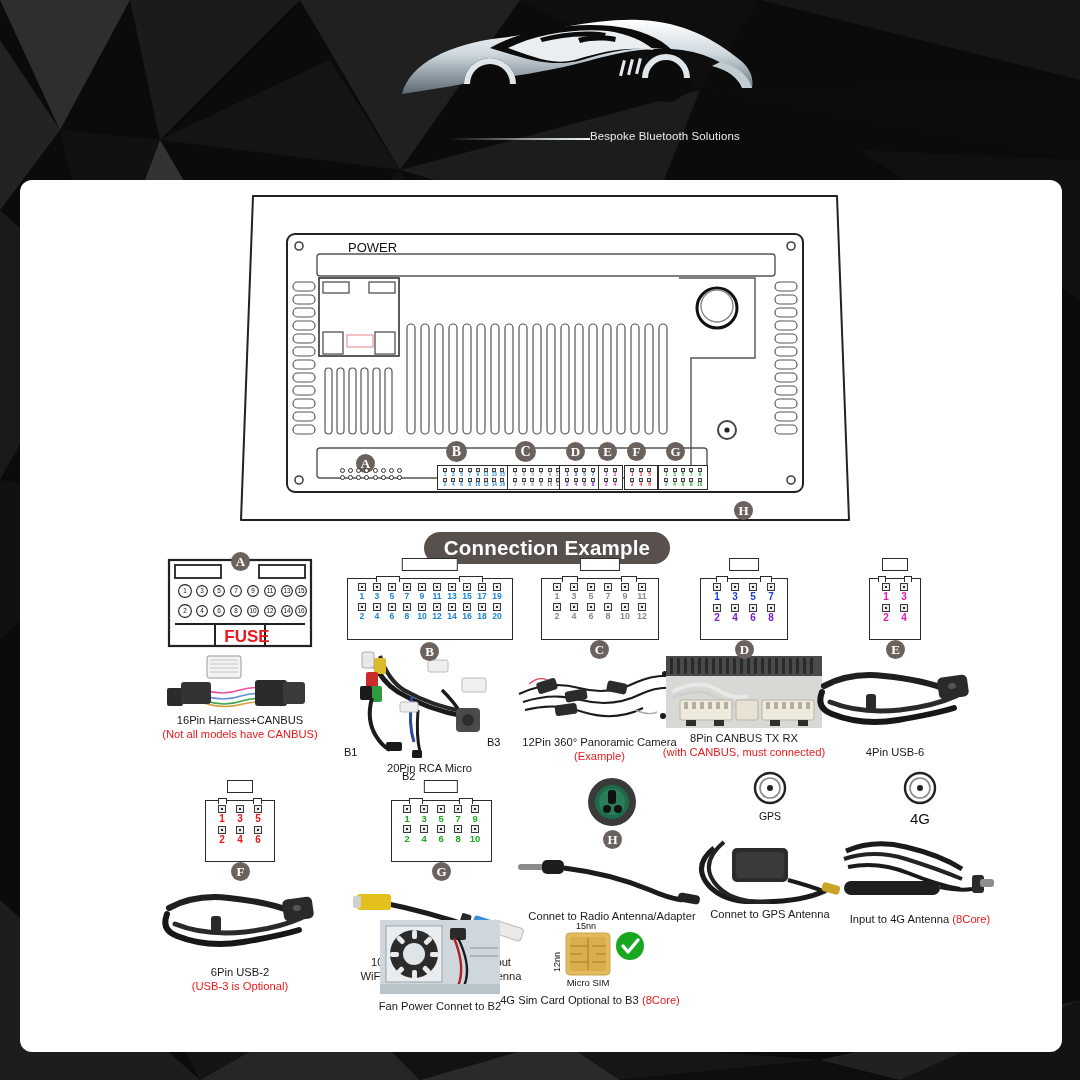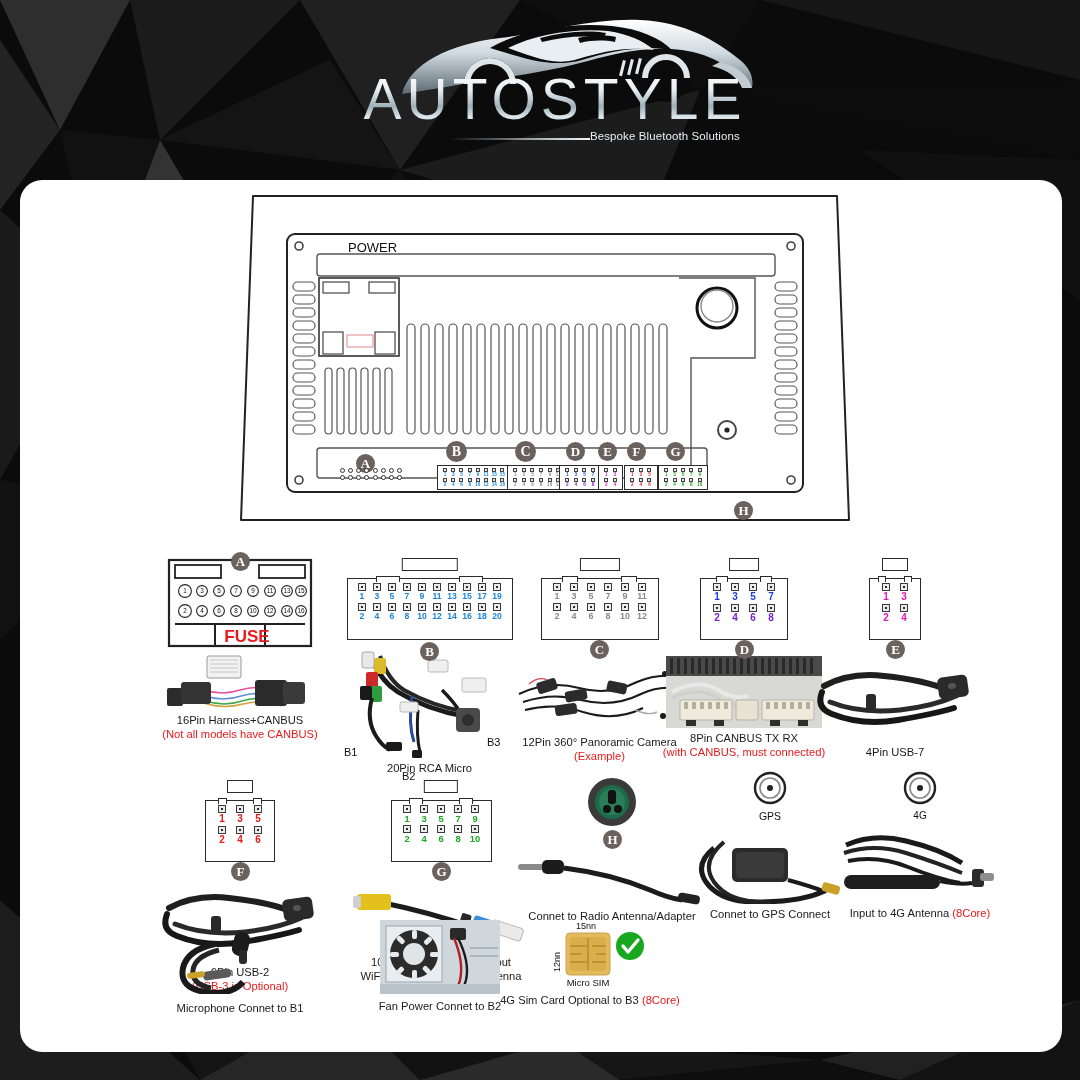--- a/index.html
+++ b/index.html
@@ -40,21 +40,21 @@
   .brand-sub {
     position: absolute; left: 250px; top: 122px; width: 180px;
     font-size: 11.5px; color: #e9eef1; letter-spacing: 0.1px;
     white-space: nowrap;
   }
 
   
   .card {
     position: absolute; left: 20px; top: 180px;
     width: 1042px; height: 872px;
-    background: #fff; border-radius: 22px;
+    background: #fff; border-radius: 12px;
   }
 
   
   .panel-svg { position: absolute; left: 215px; top: 10px; }
 
   
   .banner {
     position: absolute; left: 404px; top: 352px;
     width: 246px; height: 32px;
     background: #58504c; border-radius: 16px;
@@ -141,21 +141,20 @@
       <path d="M124 76 a26 26 0 0 1 52 0 l-6 0 a20 20 0 0 0 -40 0 Z" fill="#dfe6ea"></path>
       <circle cx="326" cy="70" r="24" fill="#0b0b0b"></circle>
       <path d="M302 70 a24 24 0 0 1 48 0 l-6 0 a18 18 0 0 0 -36 0 Z" fill="#dfe6ea"></path>
       <g fill="#e4eaee">
         <rect x="281" y="52" width="3" height="16" transform="rotate(14 282 60)"></rect>
         <rect x="289" y="51" width="3" height="16" transform="rotate(14 290 59)"></rect>
         <rect x="297" y="50" width="3" height="16" transform="rotate(14 298 58)"></rect>
       </g>
       <path d="M372 58 C388 62 398 70 402 80 L412 80 C408 66 396 58 380 54 Z" fill="#c2ccd3"></path>
     </svg>
-    <div class="brand-text">AUTOSTYLE</div>
     <div class="brand-rule"></div>
     <div class="brand-sub">Bespoke Bluetooth Solutions</div>
   </div>
 </div>
 
 <div class="card">
 
   <svg class="panel-svg" width="620" height="340" viewBox="0 0 620 340">
     <g fill="none" stroke="#222" stroke-width="2">
       <path d="M18 6 L602 6 L614 330 L6 330 Z" stroke-linejoin="round" rx="8"></path>
@@ -556,20 +555,21 @@
           <div style="width: 5px; height: 5px; border: 0.9px solid rgb(51, 51, 51); border-radius: 50%; background: rgb(255, 255, 255);"></div>
           <div style="width: 5px; height: 5px; border: 0.9px solid rgb(51, 51, 51); border-radius: 50%; background: rgb(255, 255, 255);"></div>
           <div style="width: 5px; height: 5px; border: 0.9px solid rgb(51, 51, 51); border-radius: 50%; background: rgb(255, 255, 255);"></div>
           <div style="width: 5px; height: 5px; border: 0.9px solid rgb(51, 51, 51); border-radius: 50%; background: rgb(255, 255, 255);"></div>
           <div style="width: 5px; height: 5px; border: 0.9px solid rgb(51, 51, 51); border-radius: 50%; background: rgb(255, 255, 255);"></div>
           <div style="width: 5px; height: 5px; border: 0.9px solid rgb(51, 51, 51); border-radius: 50%; background: rgb(255, 255, 255);"></div>
         </div>
       </div>
     </div>
 
+  <div class="banner">Connection Example</div>
 
   <div class="item" style="left:130px;top:378px;width:180px;">
     <svg width="146" height="90" viewBox="0 0 146 90" style="margin:0 auto">
       <rect x="2" y="2" width="142" height="86" fill="#fff" stroke="#222" stroke-width="2.2"></rect>
       <rect x="8" y="7" width="46" height="13" fill="#fff" stroke="#222" stroke-width="1.8"></rect>
       <rect x="92" y="7" width="46" height="13" fill="#fff" stroke="#222" stroke-width="1.8"></rect>
       <line x1="8" y1="66" x2="138" y2="66" stroke="#222" stroke-width="2"></line>
       <line x1="48" y1="66" x2="48" y2="88" stroke="#222" stroke-width="2"></line>
       <line x1="98" y1="66" x2="98" y2="88" stroke="#222" stroke-width="2"></line>
       <g fill="none" stroke="#222" stroke-width="1.1" font-family="Liberation Sans">
@@ -1067,21 +1067,21 @@
       </div>
     <div class="badge" style="position:absolute;left:76px;top:82px;width:19px;height:19px;font-size:13px;">E</div>
     <svg width="162" height="76" viewBox="0 0 162 76" style="margin:8px auto 0">
       <path d="M8 34 q-6 16 10 22 q30 12 66 6 q36 -6 56 -12" stroke="#171717" stroke-width="6" fill="none" stroke-linecap="round"></path>
       <path d="M10 28 q26 -14 60 -10 q40 4 64 14" stroke="#1f1f1f" stroke-width="6" fill="none" stroke-linecap="round"></path>
       <path d="M16 44 q30 12 70 8 q34 -4 56 -14" stroke="#2a2a2a" stroke-width="5" fill="none" stroke-linecap="round"></path>
       <rect x="124" y="18" width="30" height="22" rx="5" fill="#2a2a2a" transform="rotate(-8 139 29)"></rect>
       <ellipse cx="138" cy="28" rx="4" ry="3" fill="#555" transform="rotate(-8 138 28)"></ellipse>
       <rect x="52" y="36" width="10" height="16" rx="3" fill="#2a2a2a"></rect>
     </svg>
-    <div class="cap" style="margin-top:12px;">4Pin USB-7</div>
+    <div class="cap" style="margin-top:12px;">4Pin USB-6</div>
   </div>
 
   <div class="item" style="left:130px;top:600px;width:180px;">
     <div id="plug-f" style="margin:0 auto;">
         <div style="position: relative; width: 70px; height: 92px; margin: 0px auto;">
           <div style="position: absolute; left: 50%; transform: translateX(-50%); top: 0px; width: 26px; height: 13px; border: 1.6px solid rgb(43, 43, 43); background: rgb(255, 255, 255);"></div>
           <div style="position: absolute; left: 0px; top: 20px; width: 70px; height: 62px; border: 1.8px solid rgb(43, 43, 43); background: rgb(255, 255, 255);"></div>
           <div style="position: absolute; left: 12.6px; top: 18px; width: 9.8px; height: 6px; background: rgb(255, 255, 255); border-left: 1.8px solid rgb(43, 43, 43); border-right: 1.8px solid rgb(43, 43, 43); border-top: 1.8px solid rgb(43, 43, 43);"></div>
           <div style="position: absolute; right: 12.6px; top: 18px; width: 9.8px; height: 6px; background: rgb(255, 255, 255); border-left: 1.8px solid rgb(43, 43, 43); border-right: 1.8px solid rgb(43, 43, 43); border-top: 1.8px solid rgb(43, 43, 43);"></div>
           <div style="position: absolute; left: 8px; top: 25px; display: flex; flex-direction: column; gap: 1px;">
@@ -1256,55 +1256,44 @@
     </svg>
     <div style="font-size:10.5px;color:#111;margin-top:-2px;">GPS</div>
     <svg width="160" height="78" viewBox="0 0 160 78" style="margin:4px auto 0">
       <path d="M24 22 q-20 16 -8 34 q14 20 50 20 q48 0 70 -12" stroke="#1a1a1a" stroke-width="5" fill="none"></path>
       <path d="M34 16 q-24 20 -10 40 q16 22 56 20" stroke="#232323" stroke-width="4" fill="none"></path>
       <rect x="42" y="22" width="56" height="34" rx="5" fill="#2b2b2b"></rect>
       <rect x="46" y="26" width="48" height="26" rx="4" fill="#3a3a3a"></rect>
       <path d="M98 54 q22 6 38 12" stroke="#1a1a1a" stroke-width="4" fill="none"></path>
       <rect x="132" y="58" width="18" height="9" rx="3" fill="#c9a227" transform="rotate(16 141 62)"></rect>
     </svg>
-    <div class="cap" style="margin-top:4px;">Connet to GPS Connect</div>
+    <div class="cap" style="margin-top:4px;">Connet to GPS Antenna</div>
   </div>
 
   <div class="item" style="left:800px;top:590px;width:200px;">
     <svg width="40" height="42" viewBox="0 0 40 42" style="margin:0 auto">
       <circle cx="20" cy="18" r="15" fill="#fff" stroke="#222" stroke-width="2.4"></circle>
       <circle cx="20" cy="18" r="10" fill="#fff" stroke="#888" stroke-width="1.6"></circle>
       <circle cx="20" cy="18" r="3" fill="#222"></circle>
     </svg>
-    <div style="font-size:10px;color:#111;margin-top:-2px;">4G</div>
+    <div style="font-size:15px;color:#111;margin-top:-2px;">4G</div>
     <svg width="180" height="78" viewBox="0 0 180 78" style="margin:4px auto 0">
       <path d="M16 20 q28 -12 60 -4 q34 8 56 22" stroke="#1a1a1a" stroke-width="5" fill="none"></path>
       <path d="M14 28 q30 -10 62 0 q32 10 56 20" stroke="#232323" stroke-width="4" fill="none"></path>
       <path d="M18 36 q30 -6 60 6 q30 12 52 16" stroke="#1a1a1a" stroke-width="4" fill="none"></path>
       <rect x="14" y="50" width="96" height="14" rx="7" fill="#1e1e1e"></rect>
       <path d="M110 56 q20 4 32 2" stroke="#1a1a1a" stroke-width="4" fill="none"></path>
       <rect x="142" y="44" width="12" height="18" rx="3" fill="#2b2b2b"></rect>
       <rect x="150" y="48" width="14" height="8" rx="3" fill="#8e8e8e"></rect>
     </svg>
     <div class="cap" style="margin-top:4px;">
       <span>Input to 4G Antenna </span><span class="red">(8Core)</span>
     </div>
   </div>
 
-  <div class="item" style="left:130px;top:750px;width:180px;">
-    <svg width="130" height="64" viewBox="0 0 130 64" style="margin:0 auto">
-      <path d="M40 14 q-28 6 -32 24 q-4 20 22 24 q26 4 38 -10" stroke="#1a1a1a" stroke-width="6" fill="none"></path>
-      <path d="M44 20 q-24 6 -26 20 q-2 14 18 18" stroke="#252525" stroke-width="5" fill="none"></path>
-      <rect x="58" y="2" width="16" height="24" rx="7" fill="#1c1c1c" transform="rotate(14 66 14)"></rect>
-      <rect x="64" y="20" width="8" height="14" rx="3" fill="#2a2a2a"></rect>
-      <rect x="28" y="40" width="28" height="9" rx="4" fill="#5a5a5a" transform="rotate(-8 42 44)"></rect>
-      <rect x="12" y="42" width="18" height="6" rx="3" fill="#c9a227" transform="rotate(-8 21 45)"></rect>
-    </svg>
-    <div class="cap" style="margin-top:8px;">Microphone Connet to B1</div>
-  </div>
 
   <div class="item" style="left:330px;top:740px;width:180px;">
     <svg width="120" height="74" viewBox="0 0 120 74" style="margin:0 auto">
       <rect x="0" y="0" width="120" height="74" fill="#cfd7dd"></rect>
       <rect x="6" y="6" width="56" height="56" fill="#e9edf0" stroke="#9aa5ad"></rect>
       <circle cx="34" cy="34" r="24" fill="#2b2b2b"></circle>
       <circle cx="34" cy="34" r="11" fill="#dfe4e8"></circle>
       <g fill="#e6eaed">
         <rect x="32" y="10" width="5" height="9" rx="2"></rect>
         <rect x="46" y="16" width="5" height="9" rx="2" transform="rotate(45 48 20)"></rect>

